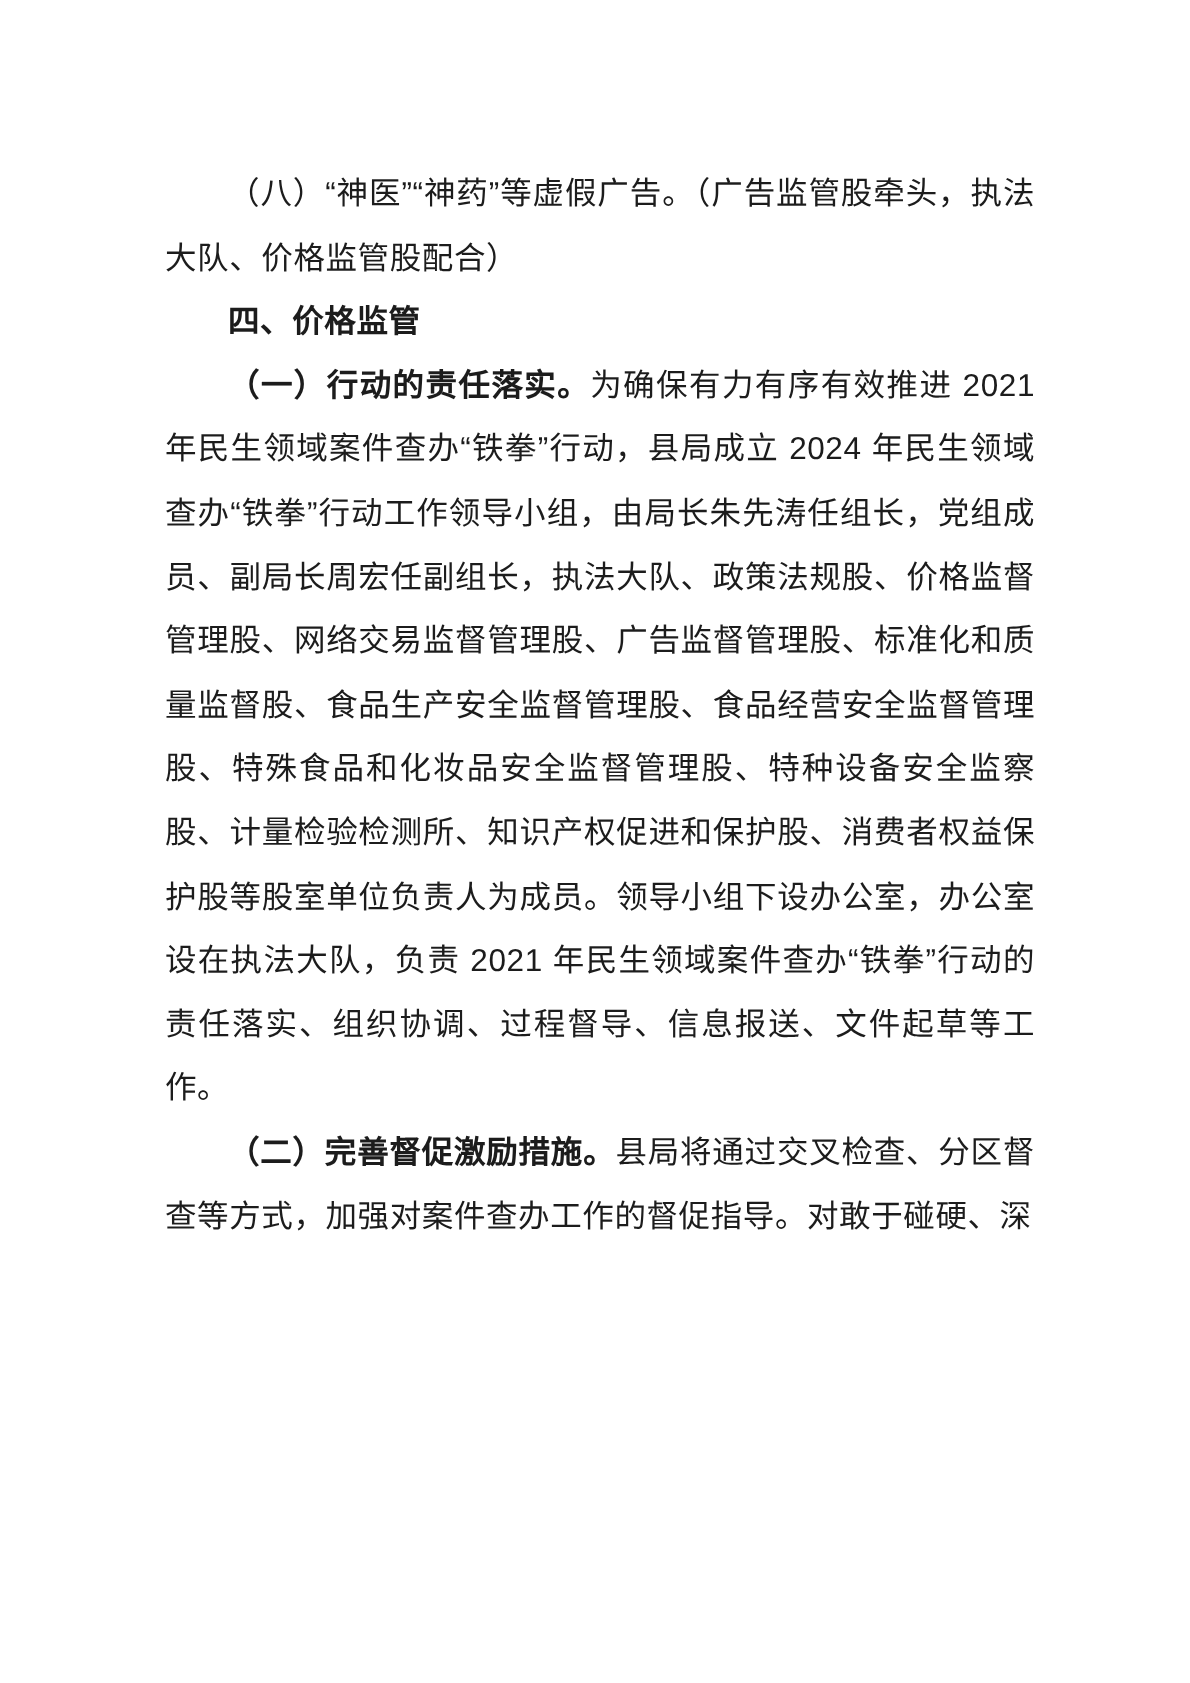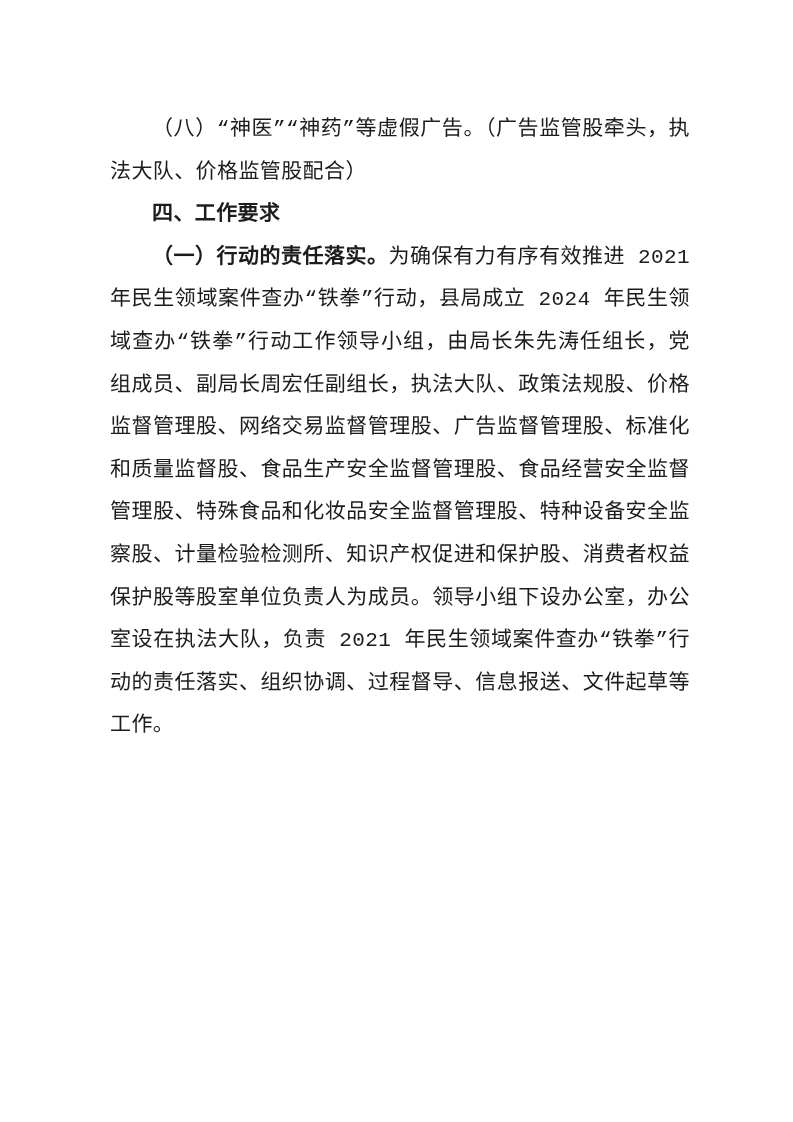--- a/index.html
+++ b/index.html
@@ -9,21 +9,21 @@
   }
   .doc-page {
     position: relative;
     width: 793px;
     height: 1122px;
     margin: 0 auto;
     background: #ffffff;
     box-sizing: border-box;
     padding: 109px 103px 0 110px;
     overflow: hidden;
-    font-family: Liberation Mono, monospace;
+    font-family: Liberation Sans, sans-serif;
     color: #1c1c1c;
   }
   .doc-body {
     width: 580px;
   }
   p.para {
     margin: 0;
     font-size: 21px;
     line-height: 42.6px;
     text-align: justify;
@@ -50,22 +50,25 @@
 <div class="doc-page">
   <div class="doc-body">
 
     <p class="para">
       <span>（八）“神医”“神药”等虚假广告。（广告监管股牵头，执法大队、价格监管股配合）</span>
     </p>
 
 
 
     <p class="heading">
-      <span>四、工作要求</span>
+      <span>四、价格监管</span>
     </p>
 
     <p class="para">
       <span class="lead">（一）行动的责任落实。</span><span>为确保有力有序有效推进 2021 年民生领域案件查办“铁拳”行动，县局成立 2024 年民生领域查办“铁拳”行动工作领导小组，由局长朱先涛任组长，党组成员、副局长周宏任副组长，执法大队、政策法规股、价格监督管理股、网络交易监督管理股、广告监督管理股、标准化和质量监督股、食品生产安全监督管理股、食品经营安全监督管理股、特殊食品和化妆品安全监督管理股、特种设备安全监察股、计量检验检测所、知识产权促进和保护股、消费者权益保护股等股室单位负责人为成员。领导小组下设办公室，办公室设在执法大队，负责 2021 年民生领域案件查办“铁拳”行动的责任落实、组织协调、过程督导、信息报送、文件起草等工作。</span>
     </p>
 
+    <p class="para">
+      <span class="lead">（二）完善督促激励措施。</span><span>县局将通过交叉检查、分区督查等方式，加强对案件查办工作的督促指导。对敢于碰硬、深</span>
+    </p>
 
   </div>
 </div>
 
 </body></html>

